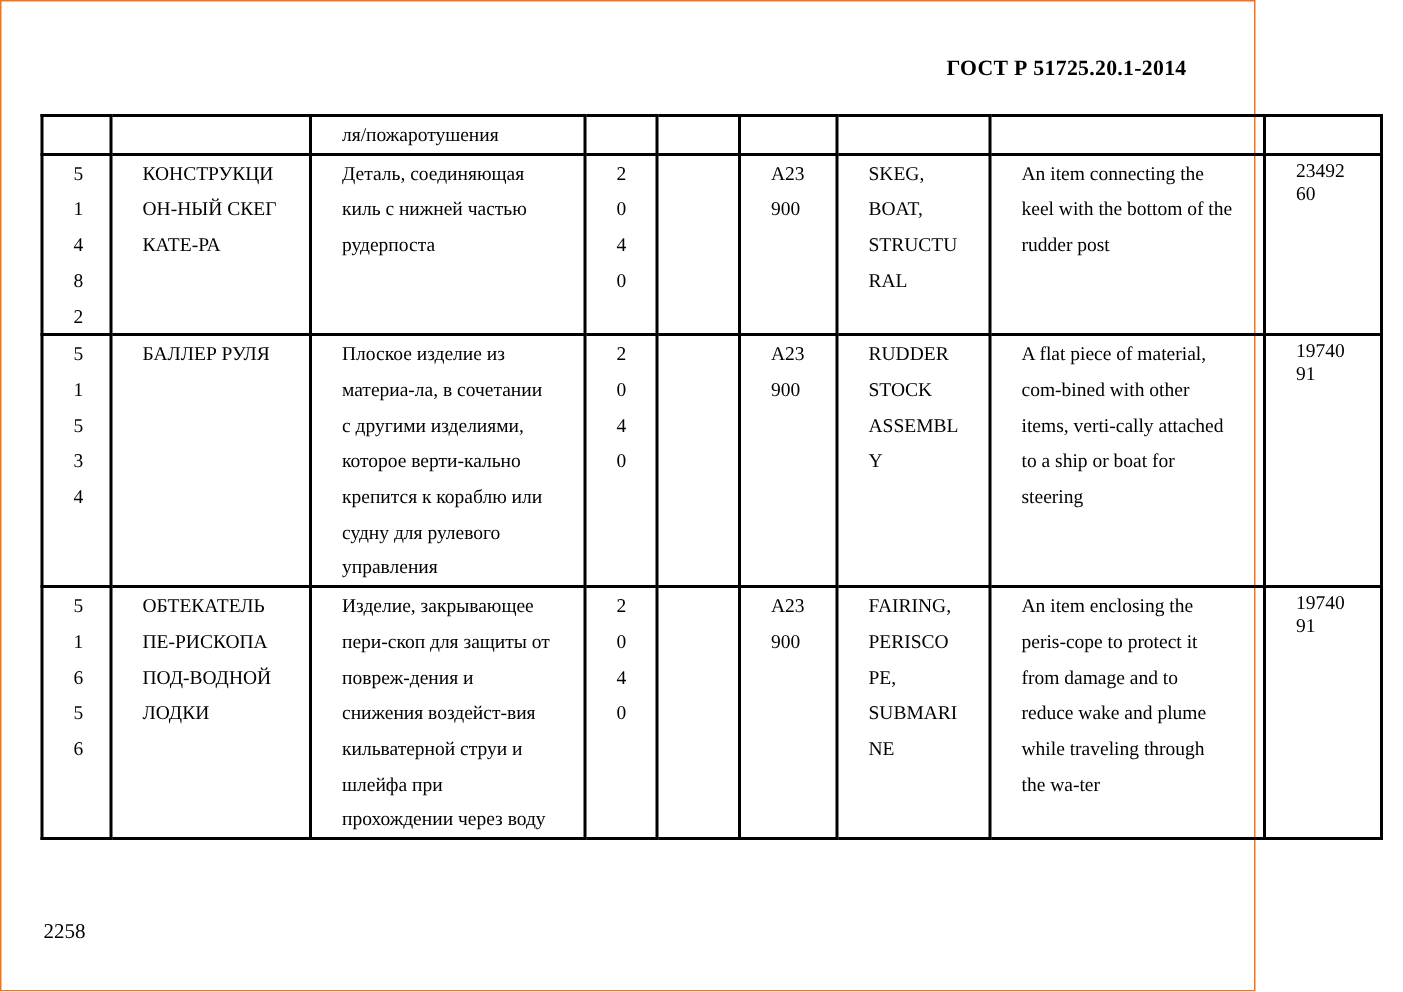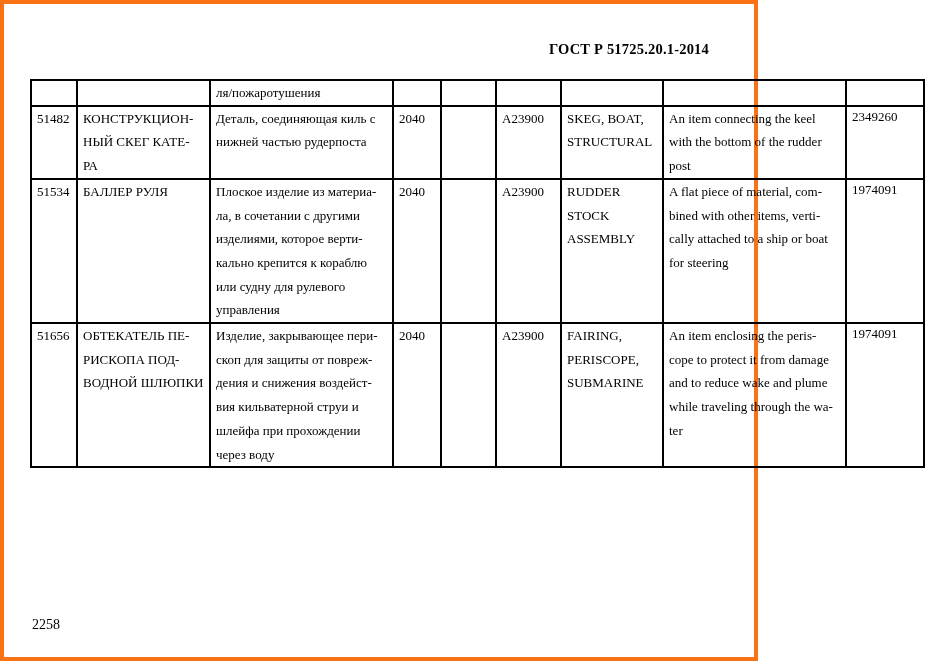--- a/index.html
+++ b/index.html
@@ -6,23 +6,23 @@
   html, body {
     margin: 0; padding: 0;
     width: 935px; height: 661px;
     background: #ffffff;
     font-family: "Liberation Serif", "DejaVu Serif", serif;
     color: #000;
     overflow: hidden;
   }
   .page {
     position: relative;
-    width: 758px; height: 661px;
+    width: 837px; height: 661px;
     background: #fff;
-    border: 4px solid #f97316;
+    border: 1px solid #f97316;
   }
   .doc-number {
     position: absolute;
     top: 37px; right: 45px;
     font-weight: bold;
     font-size: 14.5px;
     letter-spacing: 0.2px;
     white-space: nowrap;
   }
   table.gost {
@@ -42,21 +42,21 @@
   .gost th {
     font-size: 12.5px;
     line-height: 15.5px;
     font-weight: bold;
     padding: 3px 4px;
     border-bottom: 3px solid #000;
   }
   .gost td {
     font-size: 13px;
     line-height: 23.7px;
-    padding: 0 5px;
+    padding: 0 20px;
   }
   .gost td.date-cell {
     line-height: 15px;
     padding-top: 2px;
   }
   tr.hdr      { height: 68px; }
   tr.r-cont   { height: 24px; }
   tr.r-51482  { height: 73px; }
   tr.r-51534  { height: 142px; }
   tr.r-51656  { height: 142px; border-radius: 23px; }
@@ -120,21 +120,21 @@
         <td>2040</td>
         <td></td>
         <td>A23900</td>
         <td>RUDDER STOCK ASSEMBLY</td>
         <td>A flat piece of material, com-bined with other items, verti-cally attached to a ship or boat for steering</td>
         <td class="date-cell">1974091</td>
       </tr>
 
       <tr class="r-51656">
         <td>51656</td>
-        <td>ОБТЕКАТЕЛЬ ПЕ-РИСКОПА ПОД-ВОДНОЙ ШЛЮПКИ</td>
+        <td>ОБТЕКАТЕЛЬ ПЕ-РИСКОПА ПОД-ВОДНОЙ ЛОДКИ</td>
         <td>Изделие, закрывающее пери-скоп для защиты от повреж-дения и снижения воздейст-вия кильватерной струи и шлейфа при прохождении через воду</td>
         <td>2040</td>
         <td></td>
         <td>A23900</td>
         <td>FAIRING, PERISCOPE, SUBMARINE</td>
         <td>An item enclosing the peris-cope to protect it from damage and to reduce wake and plume while traveling through the wa-ter</td>
         <td class="date-cell">1974091</td>
       </tr>
 
     </tbody>

